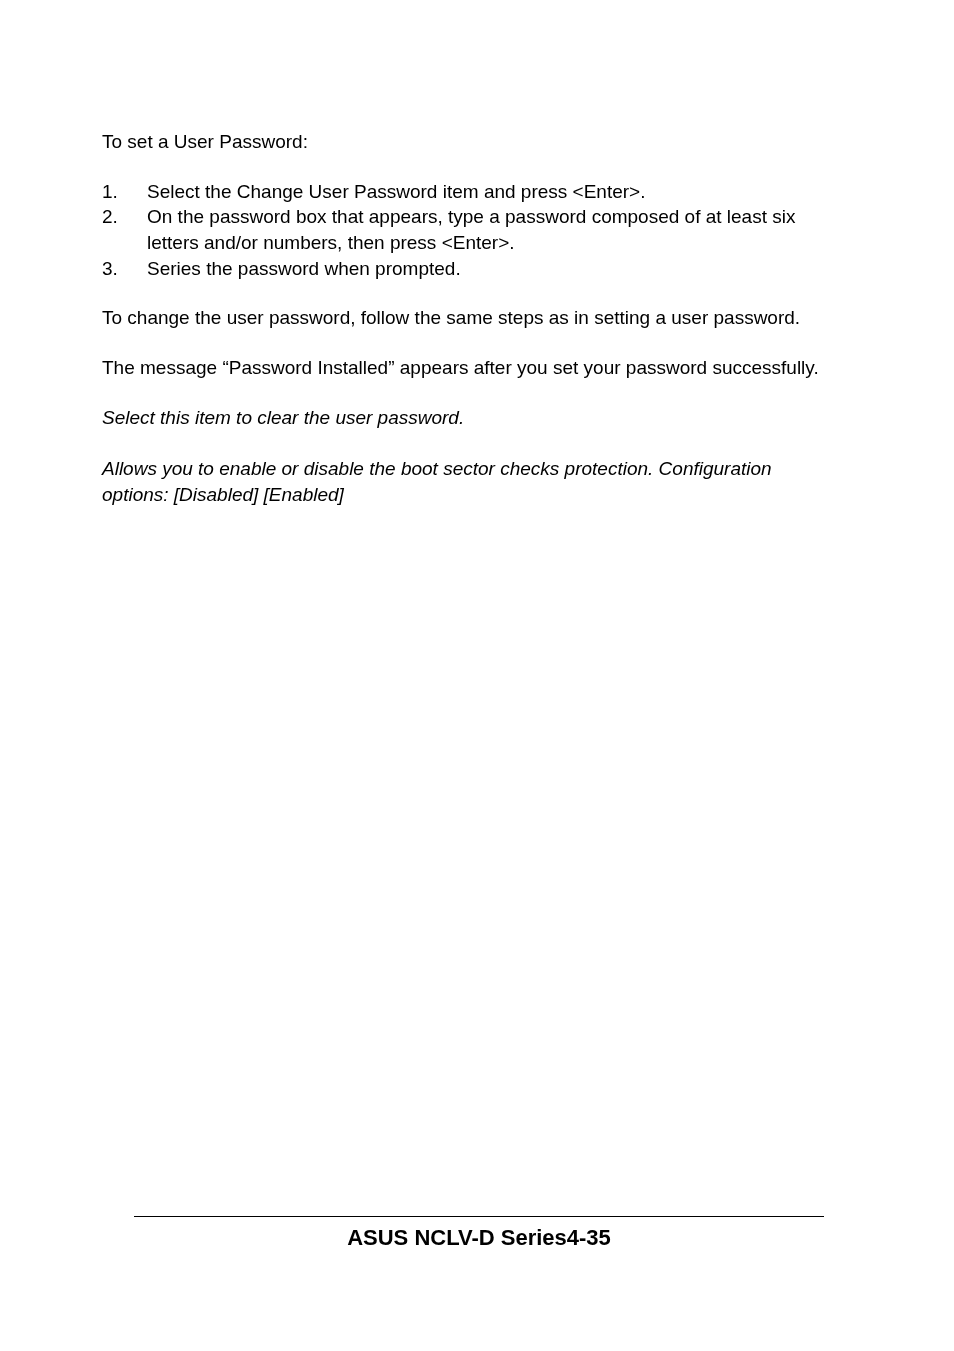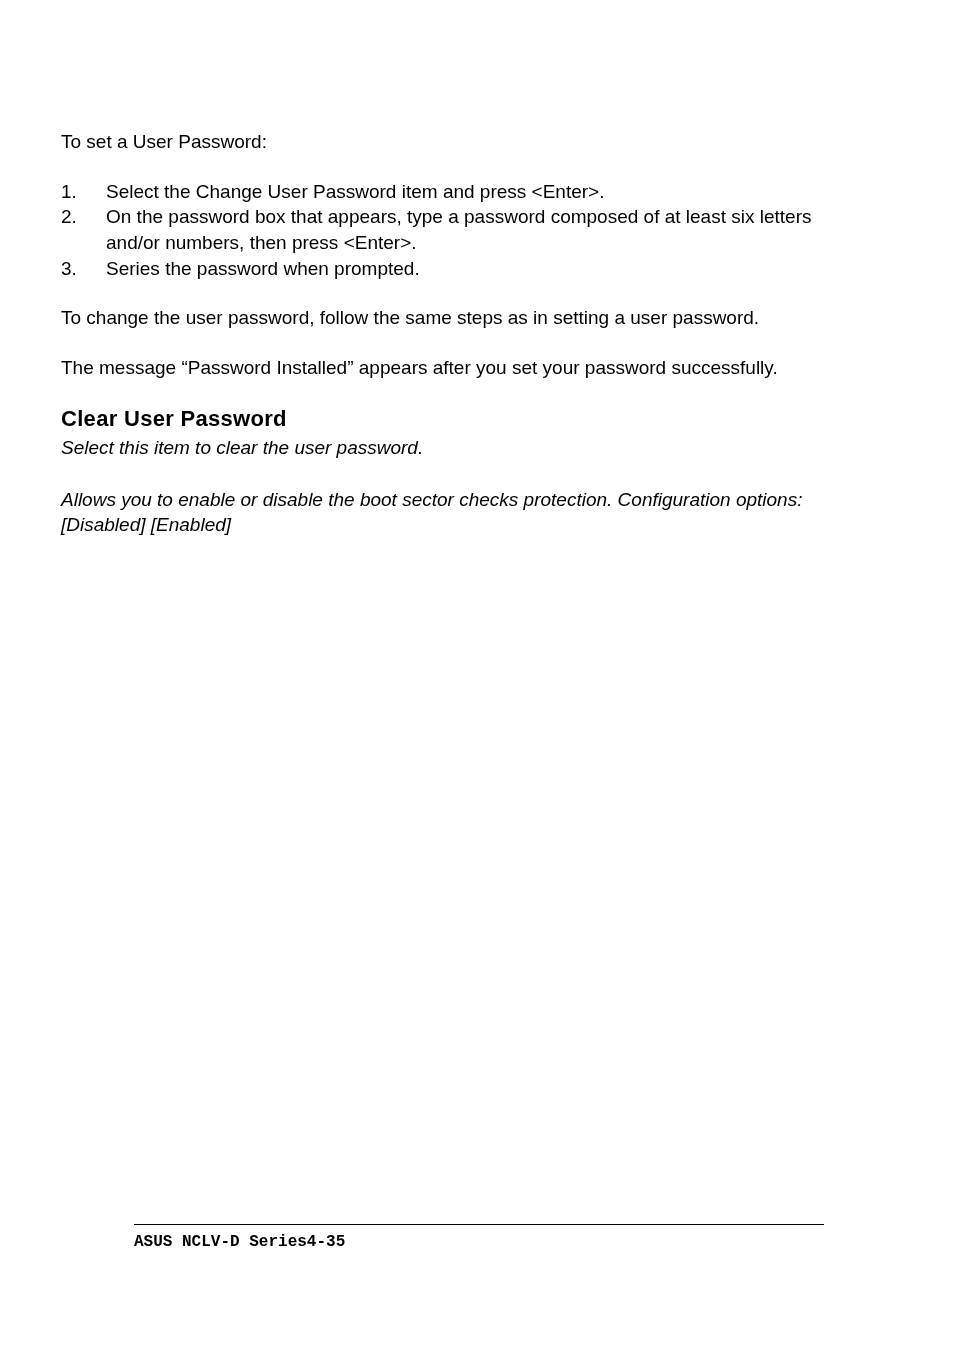--- a/index.html
+++ b/index.html
@@ -9,21 +9,21 @@
     }
     body {
       width: 954px;
       height: 1351px;
       background: #ffffff;
       font-family: Arial, Helvetica, sans-serif;
       position: relative;
       color: #000000;
     }
     .content {
-      padding: 130px 130px 0 61px;
+      padding: 130px 130px 0 102px;
     }
     .intro-text {
       font-size: 19px;
       margin-bottom: 24px;
       line-height: 1.3;
     }
     .numbered-list {
       margin-bottom: 24px;
     }
     .list-item {
@@ -62,24 +62,23 @@
       bottom: 100px;
       left: 134px;
       right: 130px;
     }
     .footer-line {
       border-top: 1px solid #000000;
       margin-bottom: 8px;
     }
     .footer-row {
       display: flex;
-      justify-content: flex-start;
-      font-size: 16px;
+      justify-content: center;
+      font-size: 22px;
       font-weight: bold;
-      font-family: Liberation Mono, monospace;
     }
   </style>
 </head>
 <body>
 
 <div class="content">
 
   <p class="intro-text">To set a User Password:</p>
 
   <div class="numbered-list">
@@ -94,21 +93,20 @@
     <div class="list-item">
       <span class="list-num">3.</span>
       <span class="list-text">Series the password when prompted.</span>
     </div>
   </div>
 
   <p class="paragraph">To change the user password, follow the same steps as in setting a user password.</p>
 
   <p class="paragraph">The message “Password Installed” appears after you set your password successfully.</p>
 
-  <h3 class="section-heading">Clear User Password</h3>
   <p class="section-body">Select this item to clear the user password.</p>
 
 
   <p class="section-body">Allows you to enable or disable the boot sector checks protection. Configuration options: [Disabled] [Enabled]</p>
 
 </div>
 
 <div class="footer">
   <div class="footer-line"></div>
   <div class="footer-row">

